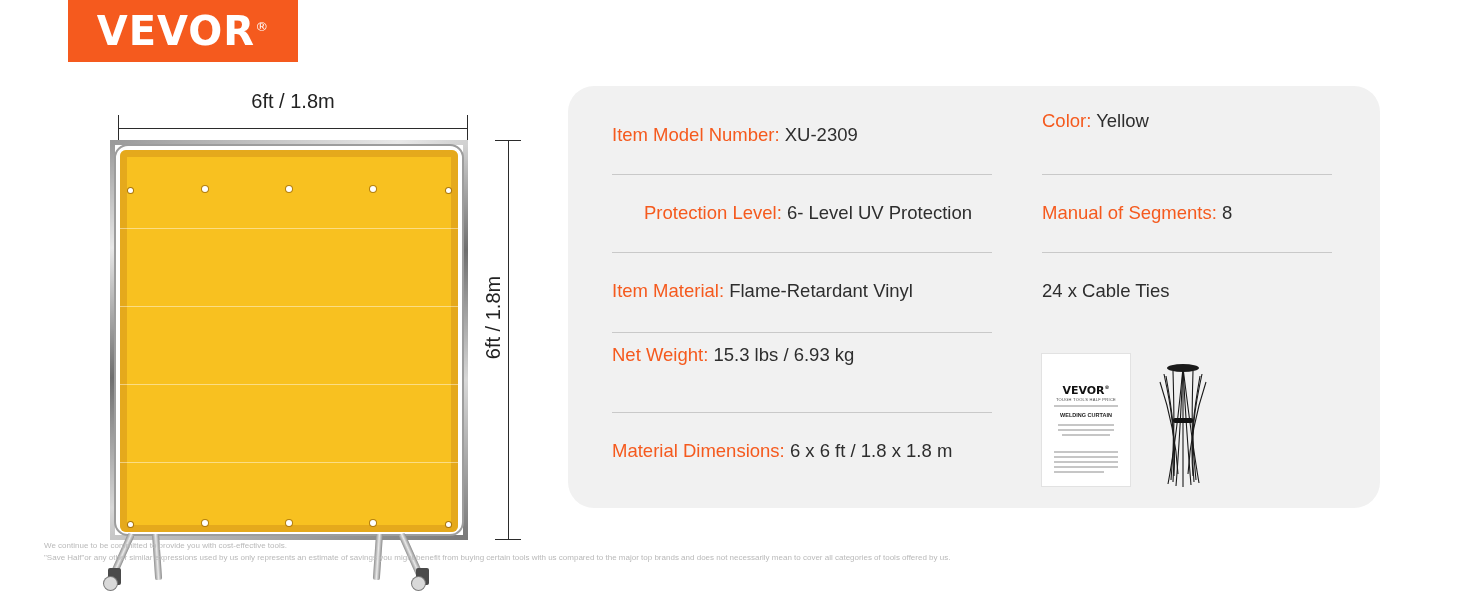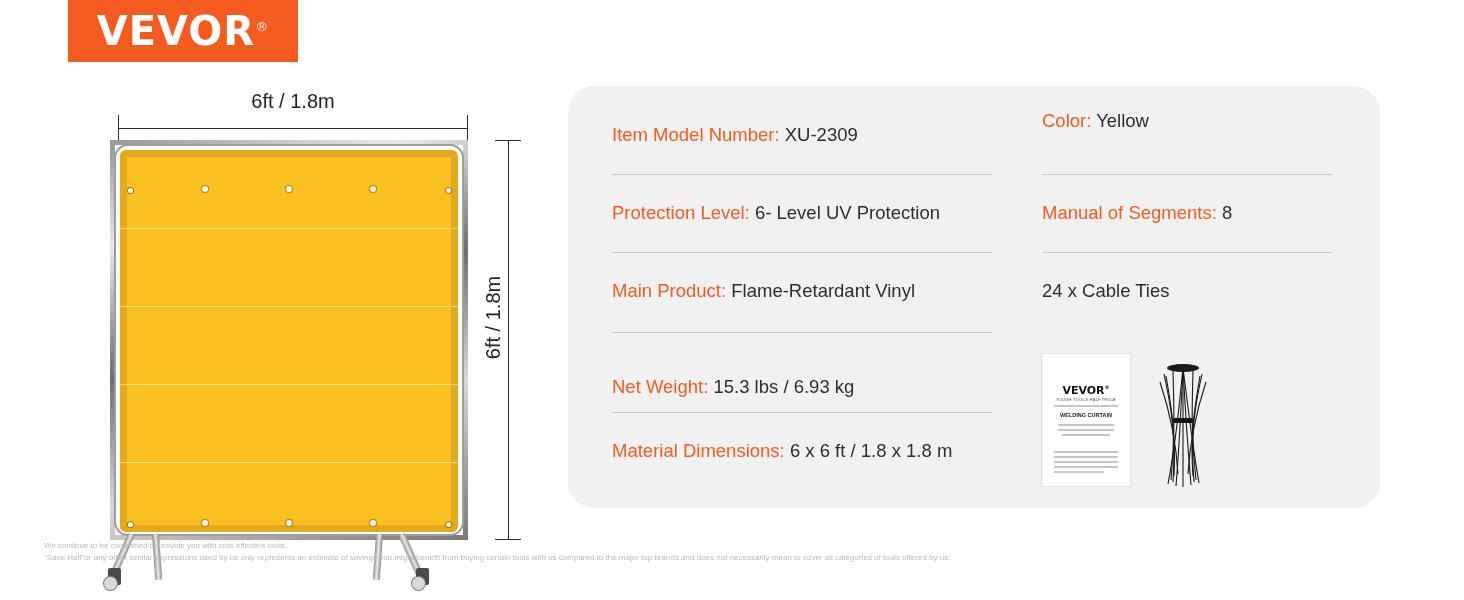--- a/index.html
+++ b/index.html
@@ -384,31 +384,31 @@
 </div>
 
 <div id="spec-panel">
 
   <div class="spec-col" id="spec-col-left">
     <div class="spec-row" style="top:36px;">
       <div class="spec-text"><span class="spec-label">Item Model Number:</span> <span>XU-2309</span></div>
     </div>
     <div class="divider" style="top:88px;"></div>
 
-    <div class="spec-row" style="top:114px;">
+    <div class="spec-row" style="top:114px;margin-left:32px;">
       <div class="spec-text"><span class="spec-label">Protection Level:</span> <span>6- Level UV Protection</span></div>
     </div>
     <div class="divider" style="top:166px;"></div>
 
     <div class="spec-row" style="top:192px;">
-      <div class="spec-text"><span class="spec-label">Main Product:</span> <span>Flame-Retardant Vinyl</span></div>
+      <div class="spec-text"><span class="spec-label">Item Material:</span> <span>Flame-Retardant Vinyl</span></div>
     </div>
     <div class="divider" style="top:246px;"></div>
 
-    <div class="spec-row" style="top:288px;">
+    <div class="spec-row" style="top:256px;">
       <div class="spec-text"><span class="spec-label">Net Weight:</span> <span>15.3 lbs /  6.93 kg</span></div>
     </div>
     <div class="divider" style="top:326px;"></div>
 
     <div class="spec-row" style="top:352px;">
       <div class="spec-text"><span class="spec-label">Material Dimensions:</span> <span>6 x 6 ft / 1.8 x 1.8 m</span></div>
     </div>
   </div>
 
   <div class="spec-col" id="spec-col-right">

